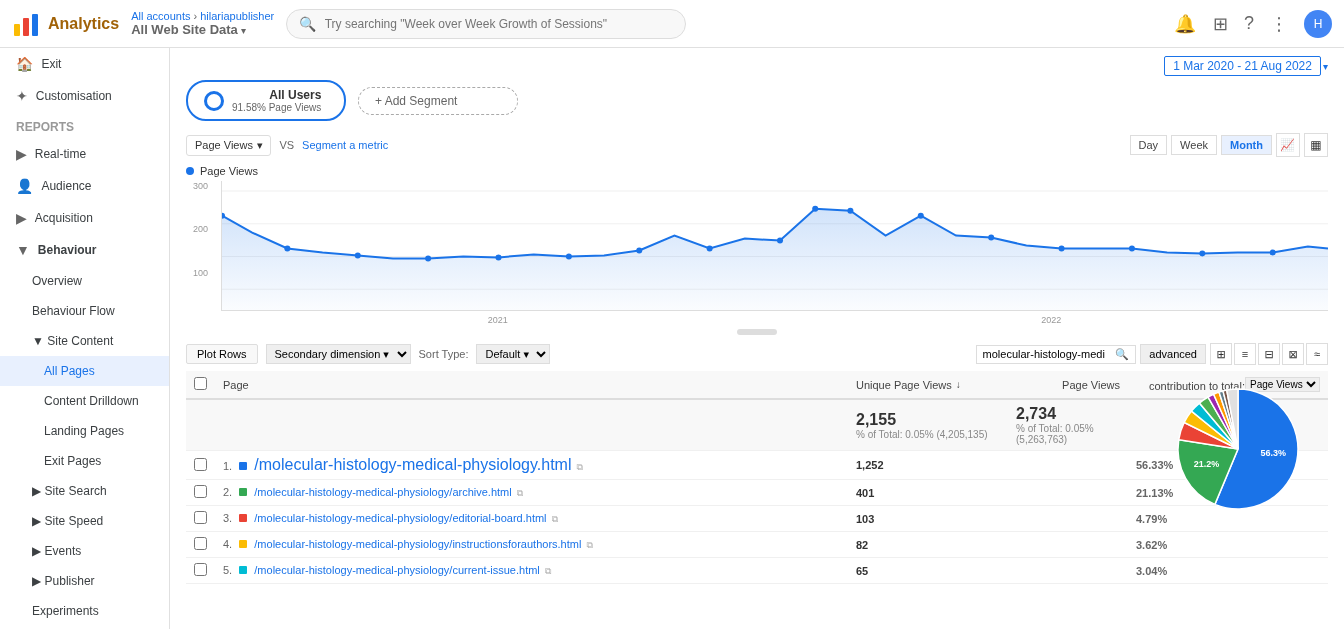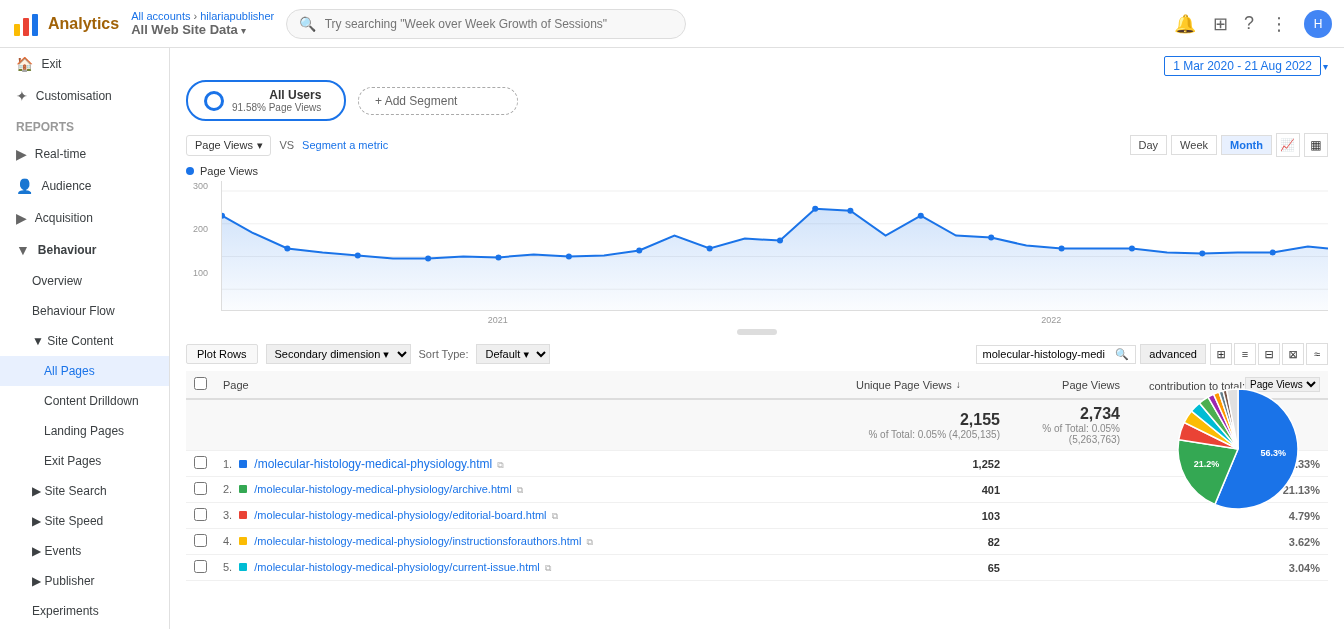--- a/index.html
+++ b/index.html
@@ -99,21 +99,21 @@
     .plot-rows-btn { border: 1px solid #ddd; padding: 3px 10px; font-size: 11px; background: #f8f8f8; cursor: pointer; border-radius: 2px; }
     .advanced-btn { border: 1px solid #ddd; padding: 3px 8px; font-size: 11px; cursor: pointer; }
     .view-btns { display: flex; gap: 2px; }
     .view-btn { width: 22px; height: 22px; border: 1px solid #ddd; display: flex; align-items: center; justify-content: center; font-size: 11px; cursor: pointer; }
     
     
     .data-table { width: 100%; border-collapse: collapse; font-size: 11px; }
     .data-table th { background: #f8f8f8; border-bottom: 2px solid #ddd; padding: 6px 8px; text-align: left; font-weight: 500; color: #444; }
     .data-table th.right { text-align: right; }
     .data-table td { padding: 5px 8px; border-bottom: 1px solid #f0f0f0; }
-    .data-table td.right { text-align: right; font-weight: 600; margin-top: 13px; }
+    .data-table td.right { text-align: left; font-weight: 600; margin-top: 13px; }
     .total-row td { font-weight: 600; }
     .total-sub { font-size: 10px; color: #888; font-weight: 400; display: block; }
     
     
     .pie-container { position: absolute; right: 20px; top: 8px; width: 140px; height: 140px; }
     .table-container { position: relative; }
     
     
     .upv-header { display: flex; align-items: center; gap: 4px; }
     .sort-icon { font-size: 10px; }
@@ -387,21 +387,21 @@
                 </td>
                 <td></td>
               </tr>
             </thead>
             <tbody id="table-body">
             <tr>
     <td><input type="checkbox" style=""></td>
     <td>
       <span style="color:#666;margin-right:4px;">1.</span>
       <span style="display:inline-block;width:8px;height:8px;background:#1a73e8;margin-right:4px;border-radius:1px;"></span>
-      <a href="#" style="color:#1a73e8;font-size:12px;text-decoration:none;">/molecular-histology-medical-physiology.html</a>
+      <a href="#" style="color:#1a73e8;font-size:16px;text-decoration:none;">/molecular-histology-medical-physiology.html</a>
       <span style="color:#aaa;font-size:9px;margin-left:2px;">⧉</span>
     </td>
     <td class="right" style="font-weight:600;">1,252</td>
     <td class="right" style="font-weight:600;"></td>
     <td class="right" style="color:#666;">56.33%</td>
   </tr>
                 <tr>
     <td><input type="checkbox" style=""></td>
     <td>
       <span style="color:#666;margin-right:4px;">2.</span>

